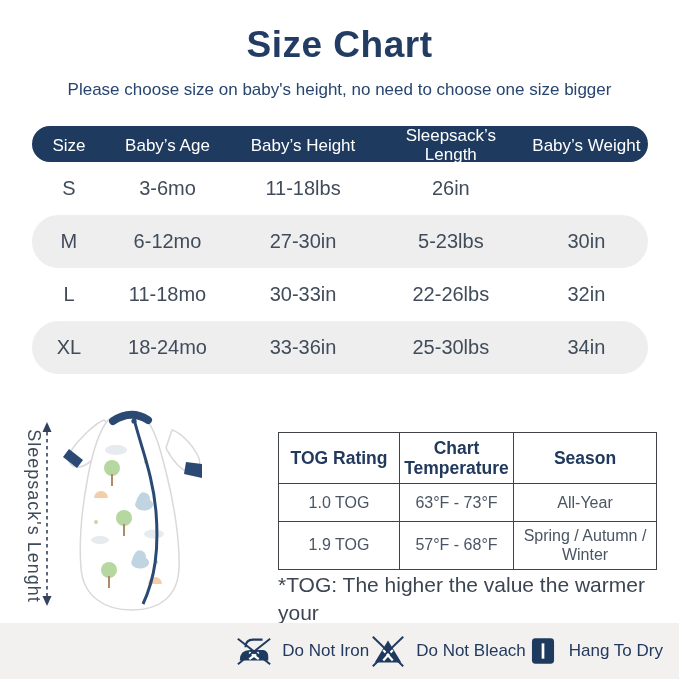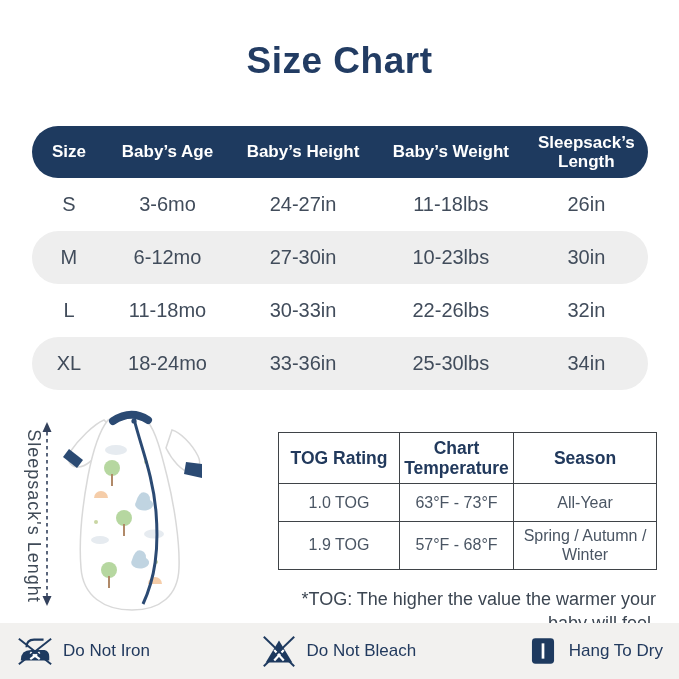--- a/index.html
+++ b/index.html
@@ -1,79 +1,79 @@
 <!DOCTYPE html>
 <html><head>
 <meta charset="utf-8">
 <style>
   * { margin:0; padding:0; box-sizing:border-box; }
   html,body { background:#fff; }
   body { font-family:"Liberation Sans", sans-serif; }
   .page { position:relative; width:679px; height:679px; background:#fff; overflow:hidden; margin:0 auto; }
 
-  .title { text-align:center; padding-top:40px; font-size:37px; font-weight:800; color:#223c63; letter-spacing:0.5px; }
+  .title { text-align:center; padding-top:7px; font-size:37px; font-weight:800; color:#223c63; letter-spacing:0.5px;margin-top:17px; }
   .subtitle { text-align:center; margin-top:14px; font-size:17px; font-weight:500; color:#27456e; }
 
   
   .size-table { position:absolute; left:32px; top:126px; width:616px; }
   .st-row { display:grid; grid-template-columns:12% 20% 24% 24% 20%; align-items:center; height:53px; }
-  .st-header { background:#1e3a5f; border-radius:27px; height:52px; color:#ffffff; font-weight:700; font-size:17px; }
+  .st-header { background:#1e3a5f; border-radius:27px; height:36px; color:#ffffff; font-weight:400; font-size:17px; }
   .st-header .st-cell { line-height:1.12; }
   .st-cell { text-align:center; padding:0 4px; }
   .st-body .st-cell { font-size:20px; color:#414c5b; }
   .st-row.alt { background:#eeeeee; border-radius:27px; }
 
   
   .vertical-label { position:absolute; left:33px; top:516px; transform:translate(-50%,-50%) rotate(90deg); transform-origin:center; white-space:nowrap; font-size:18px; color:#3f4a57; letter-spacing:1px; }
   .measure-arrow { position:absolute; left:40px; top:420px; }
   .sack { position:absolute; left:56px; top:402px; }
 
   
   .tog-table { position:absolute; left:278px; top:432px; width:378px; border-collapse:collapse; table-layout:fixed; }
   .tog-table th, .tog-table td { border:1.6px solid #3f4347; text-align:center; vertical-align:middle; padding:5px 4px; }
   .tog-table th { font-size:17.5px; font-weight:700; color:#21395c; height:48px; line-height:1.15; }
   .tog-table td { font-size:16px; color:#4a5563; height:38px; line-height:1.15; }
   .col-rating { width:121px; } .col-temp { width:114px; } .col-season { width:143px; }
 
-  .tog-note { position:absolute; left:278px; top:571px; width:378px; text-align:right; font-size:18px; color:#3c4652; line-height:1.35;margin-top:16px; }
-
-  
-  .care-strip { position:absolute; left:0; right:0; bottom:0; height:56px; background:#f2f1ef; display:flex; align-items:center; justify-content:space-between; padding:0 16px; }
+  .tog-note { position:absolute; left:278px; top:571px; width:378px; text-align:left; font-size:21px; color:#3c4652; line-height:1.35; }
+
+  
+  .care-strip { position:absolute; left:0; right:0; bottom:0; height:56px; background:#f2f1ef; display:flex; align-items:center; justify-content:flex-end; padding:0 16px; }
   .care-item { display:flex; align-items:center; gap:9px; }
   .care-label { font-size:17px; font-weight:500; color:#223a5e; white-space:nowrap; }
   .care-item svg { display:block; }
 </style>
 </head>
 <body>
 
 <div class="page">
 
   <div class="title">Size Chart</div>
+  <div class="subtitle">Please choose size on baby's height, no need to choose one size bigger</div>
 
   <div class="size-table">
     <div class="st-row st-header">
       <div class="st-cell">Size</div>
       <div class="st-cell">Baby’s Age</div>
       <div class="st-cell">Baby’s Height</div>
+      <div class="st-cell">Sleepsack’s Length</div>
       <div class="st-cell">Baby’s Weight</div>
-      <div class="st-cell">Sleepsack’s Length</div>
     </div>
     <div class="st-body">
       <div class="st-row">
         <div class="st-cell">S</div>
         <div class="st-cell">3-6mo</div>
-        <div class="st-cell">24-27in</div>
         <div class="st-cell">11-18lbs</div>
         <div class="st-cell">26in</div>
       </div>
       <div class="st-row alt">
         <div class="st-cell">M</div>
         <div class="st-cell">6-12mo</div>
         <div class="st-cell">27-30in</div>
-        <div class="st-cell">10-23lbs</div>
+        <div class="st-cell">5-23lbs</div>
         <div class="st-cell">30in</div>
       </div>
       <div class="st-row">
         <div class="st-cell">L</div>
         <div class="st-cell">11-18mo</div>
         <div class="st-cell">30-33in</div>
         <div class="st-cell">22-26lbs</div>
         <div class="st-cell">32in</div>
       </div>
       <div class="st-row alt">

